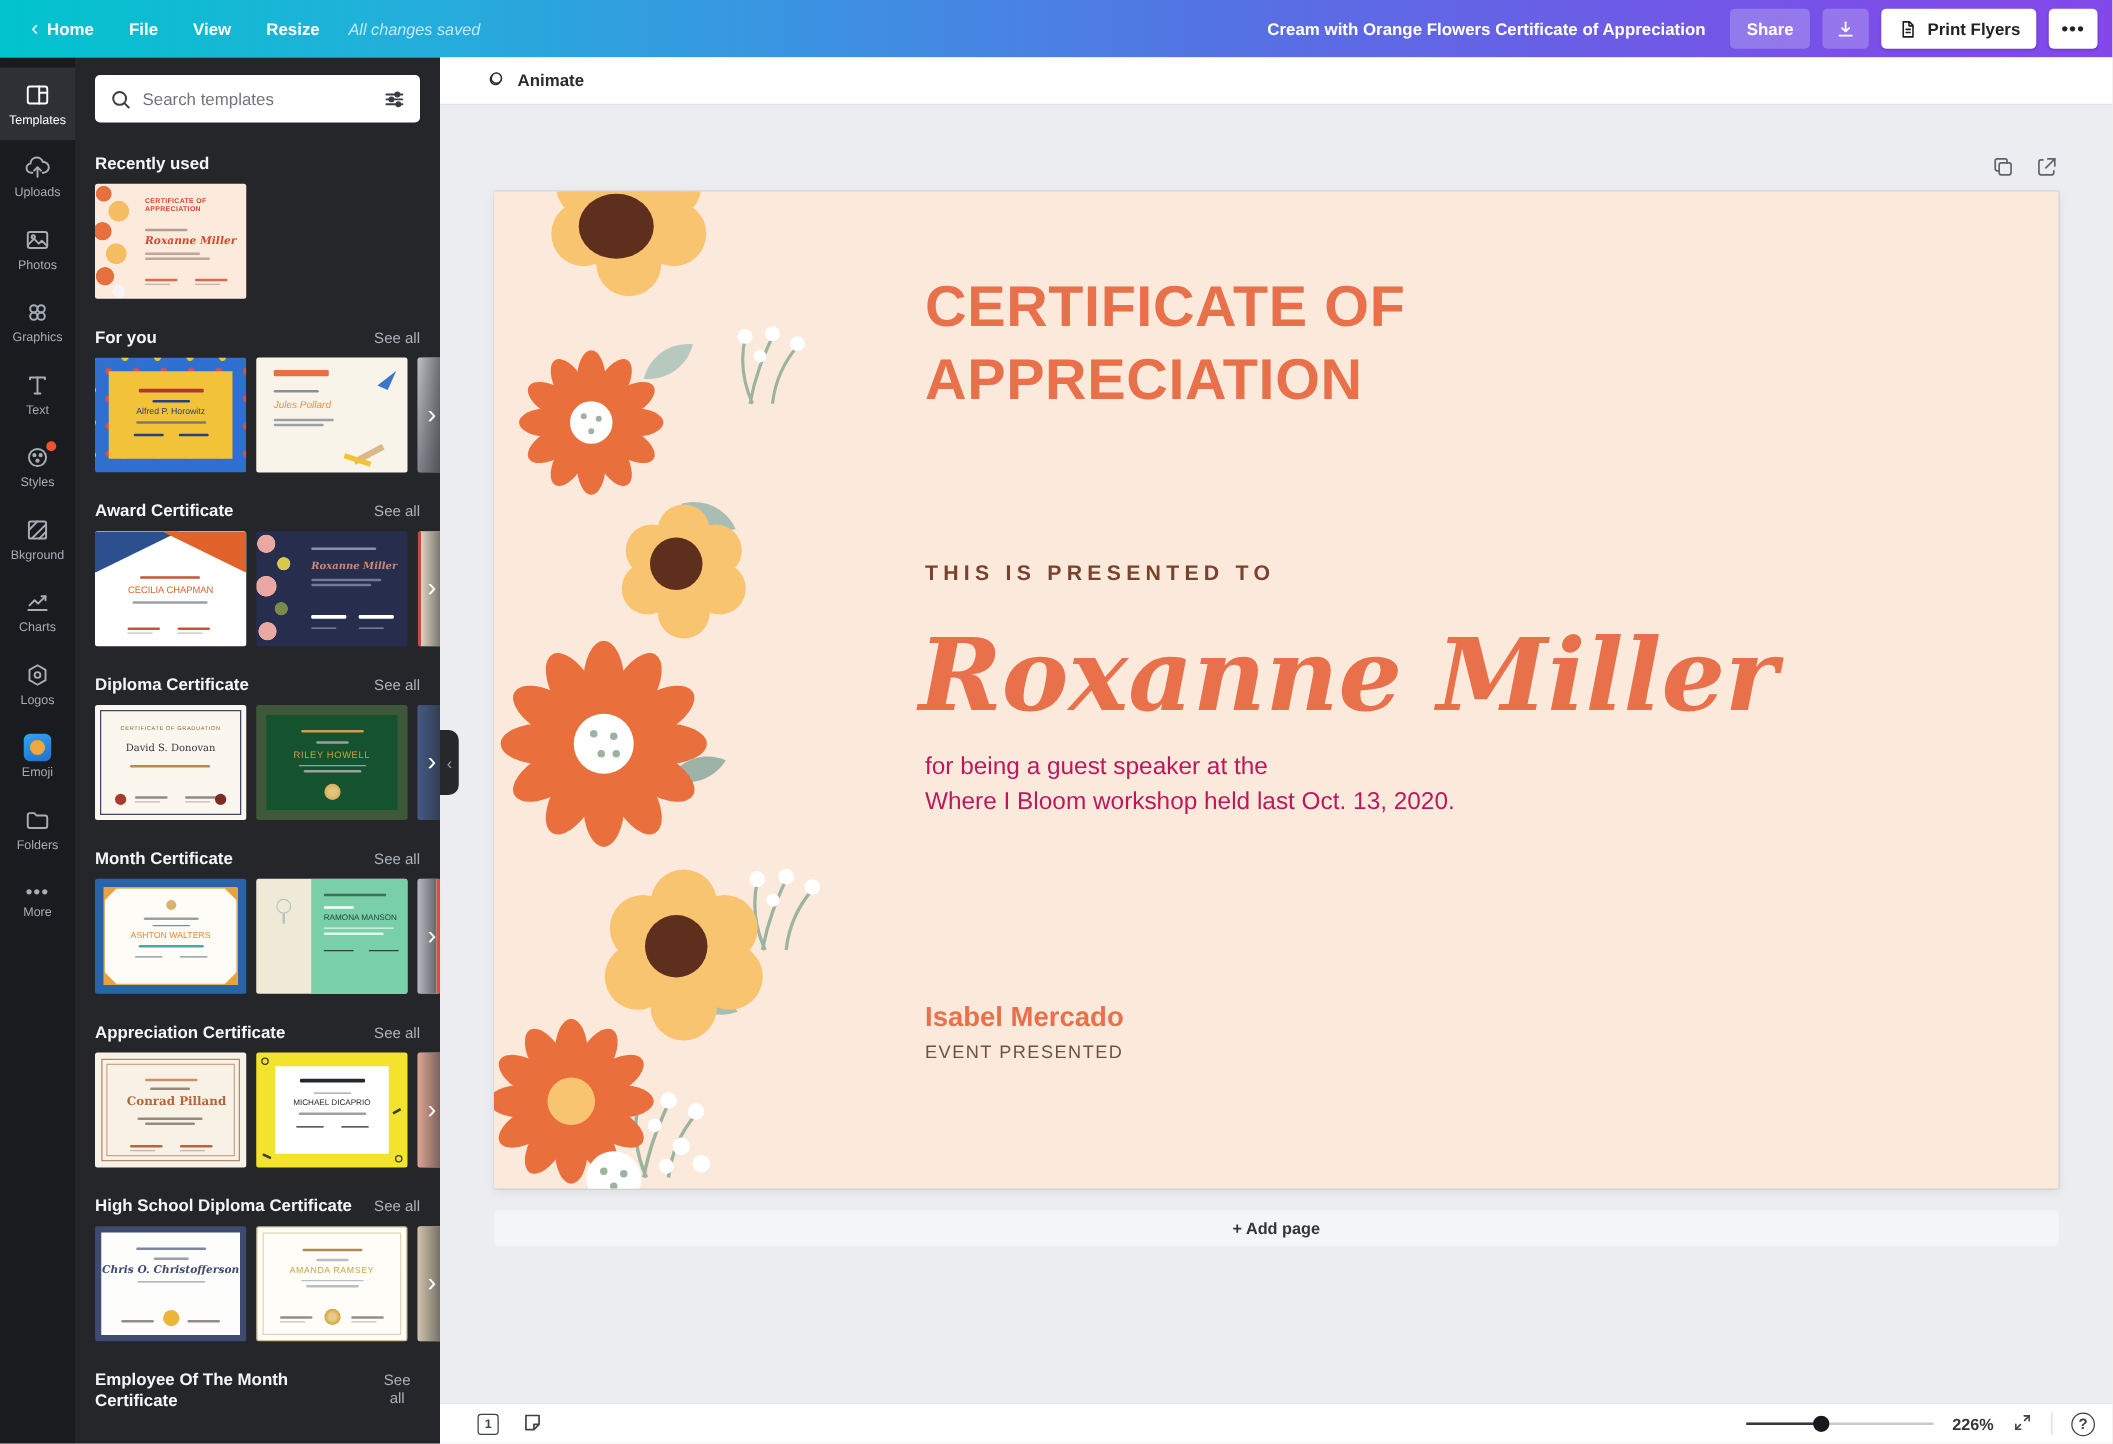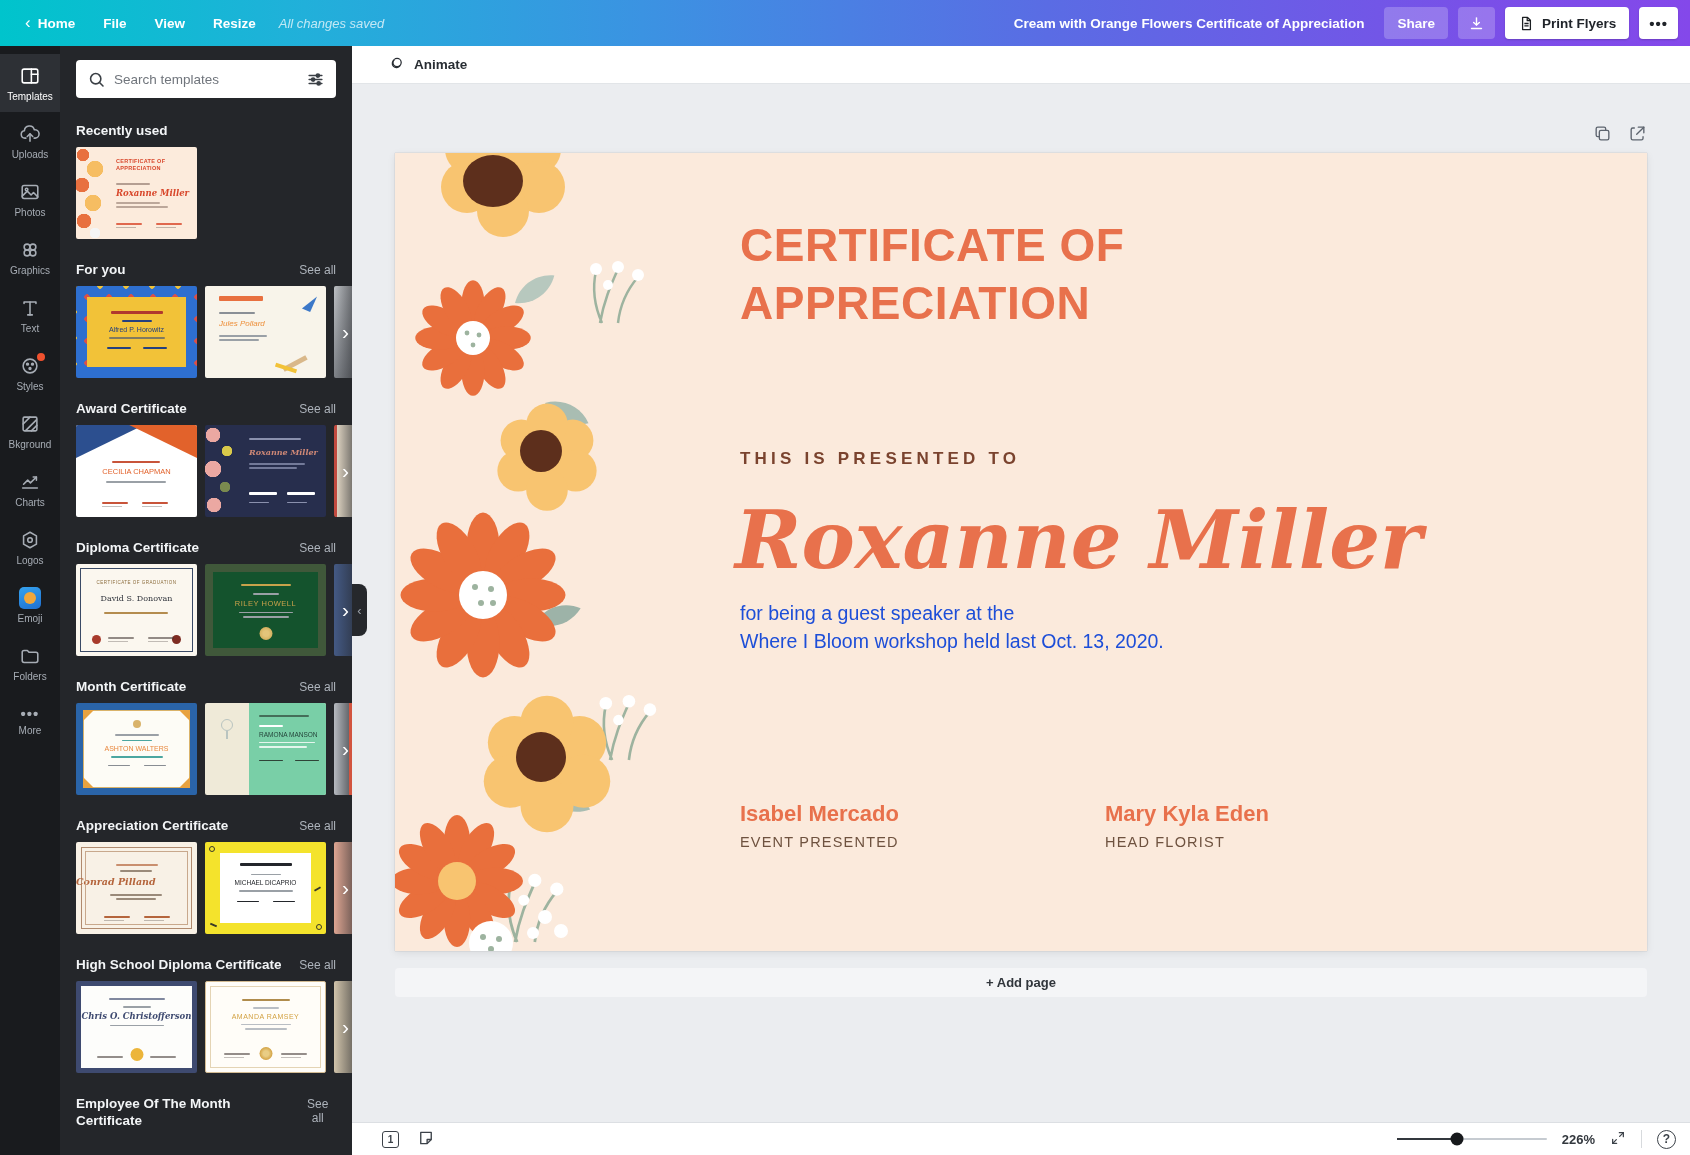--- a/index.html
+++ b/index.html
@@ -117,21 +117,21 @@
   .page-actions svg{width:19px;height:19px;stroke:currentColor;fill:none;stroke-width:1.7;stroke-linecap:round;stroke-linejoin:round}
 
   .canvas{width:1252px;height:798px;background:#fbeadc;position:relative;overflow:hidden;
     box-shadow:0 0 1px rgba(0,0,0,.25),0 2px 8px rgba(0,0,0,.08)}
   .floral{position:absolute;left:0;top:0;height:100%;width:280px}
   .cert-title{position:absolute;left:345px;top:64px;width:470px;font-size:46px;line-height:1.26;font-weight:700;
     color:#e8714c;letter-spacing:.5px}
   .cert-presented{position:absolute;left:345px;top:296px;font-size:17px;font-weight:700;letter-spacing:4.2px;color:#7a432e}
   .cert-recipient{position:absolute;left:340px;top:340px;font-family:"DejaVu Serif","Liberation Serif",serif;
     font-style:italic;font-weight:600;font-size:80px;color:#e8714c;white-space:nowrap}
-  .cert-body{position:absolute;left:345px;top:446px;font-size:19.5px;line-height:1.45;color:#1d4ed8}
+  .cert-body{position:absolute;left:345px;top:446px;font-size:19.5px;line-height:1.45;color:#be185d}
   .cert-sig{position:absolute;top:648px}
   .sig-name{font-size:22px;font-weight:700;color:#e8714c}
   .sig-role{font-size:14.5px;letter-spacing:1.2px;color:#6e523f;margin-top:7px}
 
   .add-page{display:block;width:1252px;height:29px;margin-top:17px;background:#f4f5f7;border:none;border-radius:4px;
     font-size:13px;font-weight:600;color:#30353b;cursor:pointer;font-family:inherit}
 
   
   .statusbar{height:33px;flex:none;background:#fff;border-top:1px solid #dcdfe3;display:flex;align-items:center;gap:18px;padding:0 14px 0 30px}
   .page-count{width:17px;height:17px;border:1.8px solid #3c4249;border-radius:3px;font-size:10px;font-weight:700;color:#3c4249;
@@ -484,21 +484,21 @@
           <div class="section-head">
             <span class="section-title">Appreciation Certificate</span>
             <button class="see-all">See all</button>
           </div>
           <div class="thumb-row">
             <div class="thumb t-ornate">
               <div style="position:absolute;left:0;right:0;top:18px;text-align:center;font-family:'DejaVu Serif',serif;font-style:italic;font-size:6px;color:#b5653c">
                 <span class="mbar" style="display:inline-block;width:42px;height:2px;background:#b5653c;opacity:.7"></span>
               </div>
               <div class="mbar" style="position:absolute;left:44px;top:28px;width:32px;height:1.5px;background:#9a8a7a"></div>
-              <div style="position:absolute;left:0;right:16px;top:34px;text-align:left;font-family:'DejaVu Serif',serif;font-style:italic;font-weight:700;font-size:9.5px;color:#b5653c">Conrad Pilland</div>
+              <div style="position:absolute;left:0;right:16px;top:34px;text-align:right;font-family:'DejaVu Serif',serif;font-weight:700;font-size:9.5px;color:#b5653c">Conrad Pilland</div>
               <div class="mbar" style="position:absolute;left:34px;top:52px;width:52px;height:1.5px;background:#9a8a7a"></div>
               <div class="mbar" style="position:absolute;left:40px;top:56px;width:40px;height:1.5px;background:#9a8a7a"></div>
               <div class="msigs" style="left:28px;bottom:13px">
                   <span class="msig">
                     <i style="background:#b5653c"></i>
                     <b></b>
                   </span>
                   <span class="msig">
                     <i style="background:#b5653c"></i>
                     <b></b>
@@ -702,24 +702,20 @@
             <div class="cert-presented">THIS IS PRESENTED TO</div>
             <div class="cert-recipient">Roxanne Miller</div>
             <div class="cert-body">
               <div>for being a guest speaker at the</div>
               <div>Where I Bloom workshop held last Oct. 13, 2020.</div>
             </div>
             <div class="cert-sig" style="left:345px">
               <div class="sig-name">Isabel Mercado</div>
               <div class="sig-role">EVENT PRESENTED</div>
             </div>
-            <div class="cert-sig" style="left:710px">
-              <div class="sig-name">Mary Kyla Eden</div>
-              <div class="sig-role">HEAD FLORIST</div>
-            </div>
           </div>
 
           <button class="add-page">+ Add page</button>
         </div>
       </div>
 
       <footer class="statusbar">
         <button class="page-count">
           <span>1</span>
         </button>

